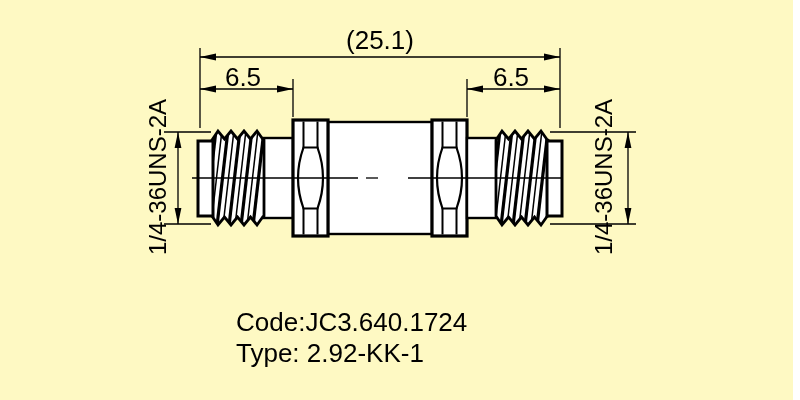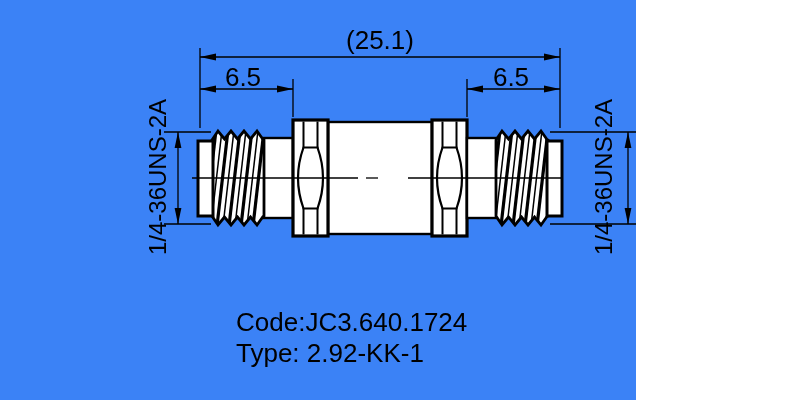--- a/index.html
+++ b/index.html
@@ -2,23 +2,23 @@
 <html><head>
 <meta charset="utf-8">
 <style>
   html, body {
     margin: 0;
     padding: 0;
     background: #ffffff;
   }
   .canvas {
     position: relative;
-    width: 636px;
+    width: 793px;
     height: 400px;
-    background: #3b82f6;
+    background: #fef9c3;
     overflow: hidden;
     font-family: "Liberation Sans", sans-serif;
   }
   svg { display: block; }
   .outline  { fill: #ffffff; stroke: #000000; }
   .thin     { stroke: #000000; fill: none; }
   .dim      { stroke: #000000; stroke-width: 1.3; fill: none; }
   .arrow    { fill: #000000; stroke: none; }
   .dimtext  { font-family: "Liberation Sans", sans-serif; font-size: 26px; fill: #000000; }
   .threadtext { font-family: "Liberation Sans", sans-serif; font-size: 24px; fill: #000000; }

